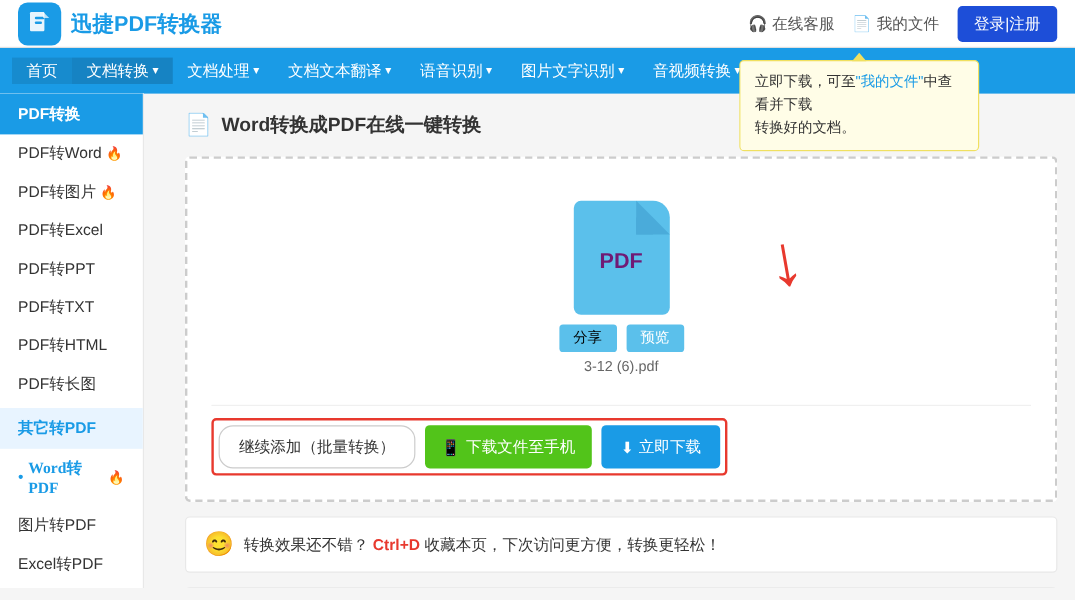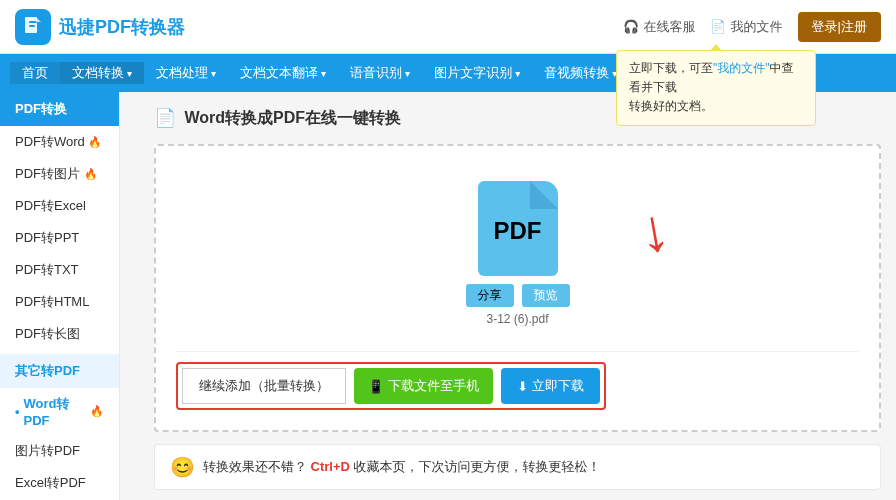--- a/index.html
+++ b/index.html
@@ -1,83 +1,83 @@
 <!DOCTYPE html>
 <html><head>
   <meta charset="utf-8">
   <style>
     * { margin: 0; padding: 0; box-sizing: border-box; }
     body { font-family: 'Microsoft YaHei', Arial, sans-serif; font-size: 13px; background: #f5f5f5; width: 896px; height: 500px; overflow: hidden; }
 
     
-    .header { background: #fff; height: 54px; display: flex; align-items: center; padding: 0 15px; border-bottom: 1px solid #e0e0e0; position: relative; }
+    .header { background: #fff; height: 40px; display: flex; align-items: center; padding: 0 15px; border-bottom: 1px solid #e0e0e0; position: relative; }
     .logo-area { display: flex; align-items: center; gap: 8px; }
     .logo-icon { width: 36px; height: 36px; background: #1a9be6; border-radius: 8px; display: flex; align-items: center; justify-content: center; }
     .logo-icon svg { width: 24px; height: 24px; }
     .logo-text { font-size: 18px; font-weight: bold; color: #1a9be6; }
     .header-right { margin-left: auto; display: flex; align-items: center; gap: 15px; }
     .service-btn { display: flex; align-items: center; gap: 4px; color: #555; font-size: 13px; cursor: pointer; }
     .files-btn { display: flex; align-items: center; gap: 4px; color: #555; font-size: 13px; cursor: pointer; }
-    .login-btn { background: #a16207; color: #fff; border: none; border-radius: 4px; padding: 6px 14px; cursor: pointer; font-size: 13px; }
+    .login-btn { background: #1d4ed8; color: #fff; border: none; border-radius: 4px; padding: 6px 14px; cursor: pointer; font-size: 13px; }
 
     
     .tooltip-box { position: absolute; top: 50px; right: 80px; background: #fffde7; border: 1px solid #f0e060; border-radius: 4px; padding: 8px 12px; font-size: 12px; color: #333; z-index: 100; max-width: 200px; line-height: 1.6; }
     .tooltip-box::before { content: ''; position: absolute; top: -7px; left: 50%; transform: translateX(-50%); border-left: 6px solid transparent; border-right: 6px solid transparent; border-bottom: 7px solid #f0e060; }
     .tooltip-highlight { color: #1a9be6; }
 
     
     .nav { background: #1a9be6; height: 38px; display: flex; align-items: center; padding: 0 10px; }
     .nav-item { color: #fff; padding: 0 12px; height: 22px; display: flex; align-items: center; gap: 3px; cursor: pointer; font-size: 13px; white-space: nowrap; }
     .nav-item:hover, .nav-item.active { background: rgba(0,0,0,0.15); text-align: center; }
     .nav-item .arrow { font-size: 10px; }
     .nav-item.home { background: rgba(0,0,0,0.1); }
 
     
     .main { display: flex; height: calc(500px - 50px - 38px); gap: 19px; }
 
     
     .sidebar { width: 120px; background: #fff; border-right: 1px solid #e8e8e8; flex-shrink: 0; }
     .sidebar-section { background: #1a9be6; color: #fff; padding: 8px 15px; font-size: 13px; font-weight: bold; }
     .sidebar-item { padding: 7px 15px; color: #333; font-size: 13px; cursor: pointer; display: flex; align-items: center; gap: 4px; }
-    .sidebar-item.active { color: #1a9be6; font-weight: bold; }
+    .sidebar-item.active { color: #1a9be6; font-weight: bold; font-family: Liberation Serif, serif; }
     .sidebar-item.active::before { content: '• '; color: #1a9be6; }
     .hot-badge { color: #ff4444; font-size: 11px; }
     .sidebar-section2 { background: #e8f4ff; color: #1a9be6; padding: 8px 15px; font-size: 13px; font-weight: bold; margin-top: 4px; }
 
     
     .content { flex: 1; padding: 15px; overflow-y: auto; background: #f5f5f5; }
     .page-title { display: flex; align-items: center; gap: 8px; margin-bottom: 15px; }
     .page-title-icon { color: #1a9be6; font-size: 18px; }
     .page-title-text { font-size: 16px; font-weight: bold; color: #333; }
 
     
     .upload-area { background: #fff; border: 2px dashed #ccc; border-radius: 4px; padding: 20px; min-height: 220px; position: relative; display: flex; flex-direction: column; align-items: center; }
 
     
     .file-display { display: flex; flex-direction: column; align-items: center; margin: 15px 0 10px; }
     .pdf-icon { width: 80px; height: 95px; background: #5bc0eb; border-radius: 6px 14px 6px 6px; position: relative; display: flex; align-items: center; justify-content: center; }
     .pdf-icon::before { content: ''; position: absolute; top: 0; right: 0; width: 0; height: 0; border-left: 14px solid #4aabda; border-bottom: 14px solid #4aabda; border-top: 14px solid transparent; border-right: 14px solid transparent; }
-    .pdf-text { color: #000000; font-size: 24px; font-weight: bold; margin-top: 5px; }
+    .pdf-text { color: #701a75; font-size: 18px; font-weight: bold; margin-top: 5px; }
     .file-actions { display: flex; gap: 8px; margin-top: 8px; }
     .action-btn { padding: 3px 12px; border-radius: 3px; font-size: 12px; cursor: pointer; border: none; }
     .share-btn { background: #5bc0eb; color: #000000; text-align: center; }
     .preview-btn { background: #5bc0eb; color: #fff; }
     .file-name { margin-top: 5px; color: #666; font-size: 12px; }
 
     
     .arrow-down { font-size: 60px; color: #e8392e; position: absolute; right: 210px; top: 50px; transform: rotate(-10deg); }
 
     
     .convert-done-text { position: absolute; right: 30px; top: 55px; color: #e8392e; font-size: 22px; font-weight: bold; }
 
     
     .upload-bottom { width: 100%; display: flex; align-items: center; justify-content: space-between; margin-top: 15px; padding-top: 10px; border-top: 1px solid #f0f0f0; }
     .upload-info { color: #666; font-size: 12px; }
     .action-buttons { display: flex; gap: 8px; border: 2px solid #e8392e; border-radius: 4px; padding: 4px; }
-    .continue-btn { background: #fff; border: 1px solid #ccc; color: #333; padding: 8px 16px; border-radius: 0; cursor: pointer; font-size: 13px; white-space: nowrap; }
+    .continue-btn { background: #fff; border: 1px solid #ccc; color: #333; padding: 8px 16px; border-radius: 12px; cursor: pointer; font-size: 13px; white-space: nowrap; }
     .phone-btn { background: #52c41a; border: none; color: #fff; padding: 8px 14px; border-radius: 4px; cursor: pointer; font-size: 13px; display: flex; align-items: center; gap: 4px; white-space: nowrap; }
     .download-btn { background: #1a9be6; border: none; color: #fff; padding: 8px 16px; border-radius: 4px; cursor: pointer; font-size: 13px; display: flex; align-items: center; gap: 4px; white-space: nowrap; }
 
     
     .tip-bar { background: #fff; border: 1px solid #e8e8e8; border-radius: 4px; padding: 10px 15px; margin-top: 12px; display: flex; align-items: center; gap: 8px; }
     .tip-icon { font-size: 20px; }
     .tip-text { color: #333; font-size: 13px; }
     .tip-shortcut { color: #e8392e; font-weight: bold; }
 
     

